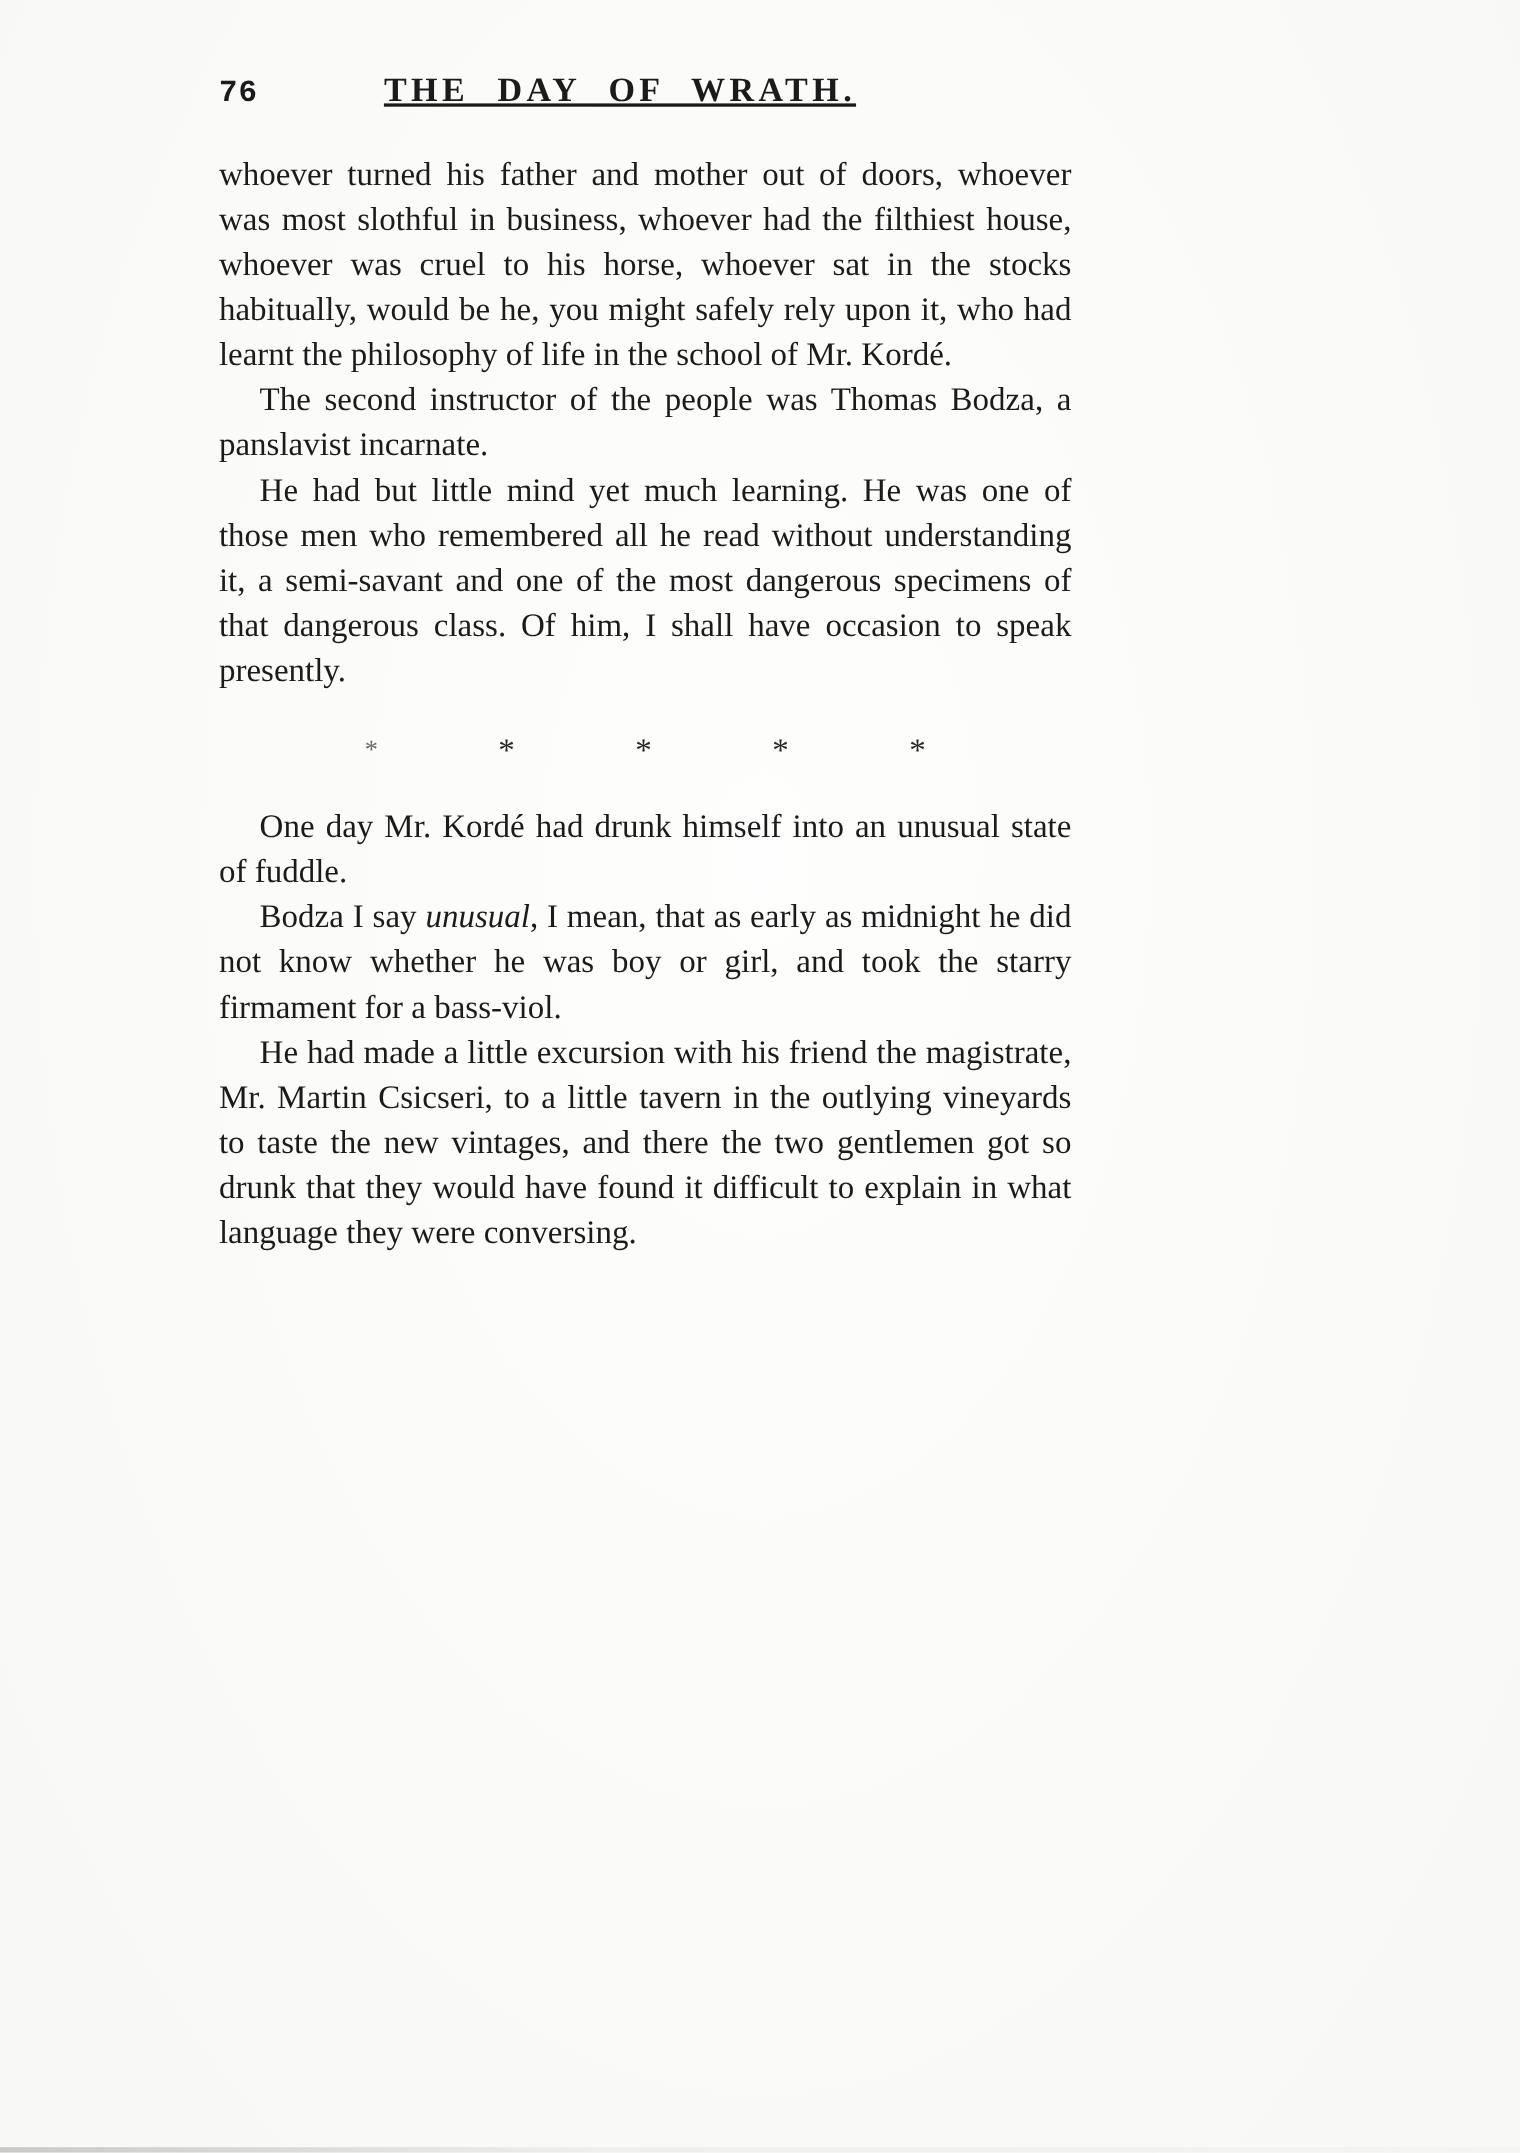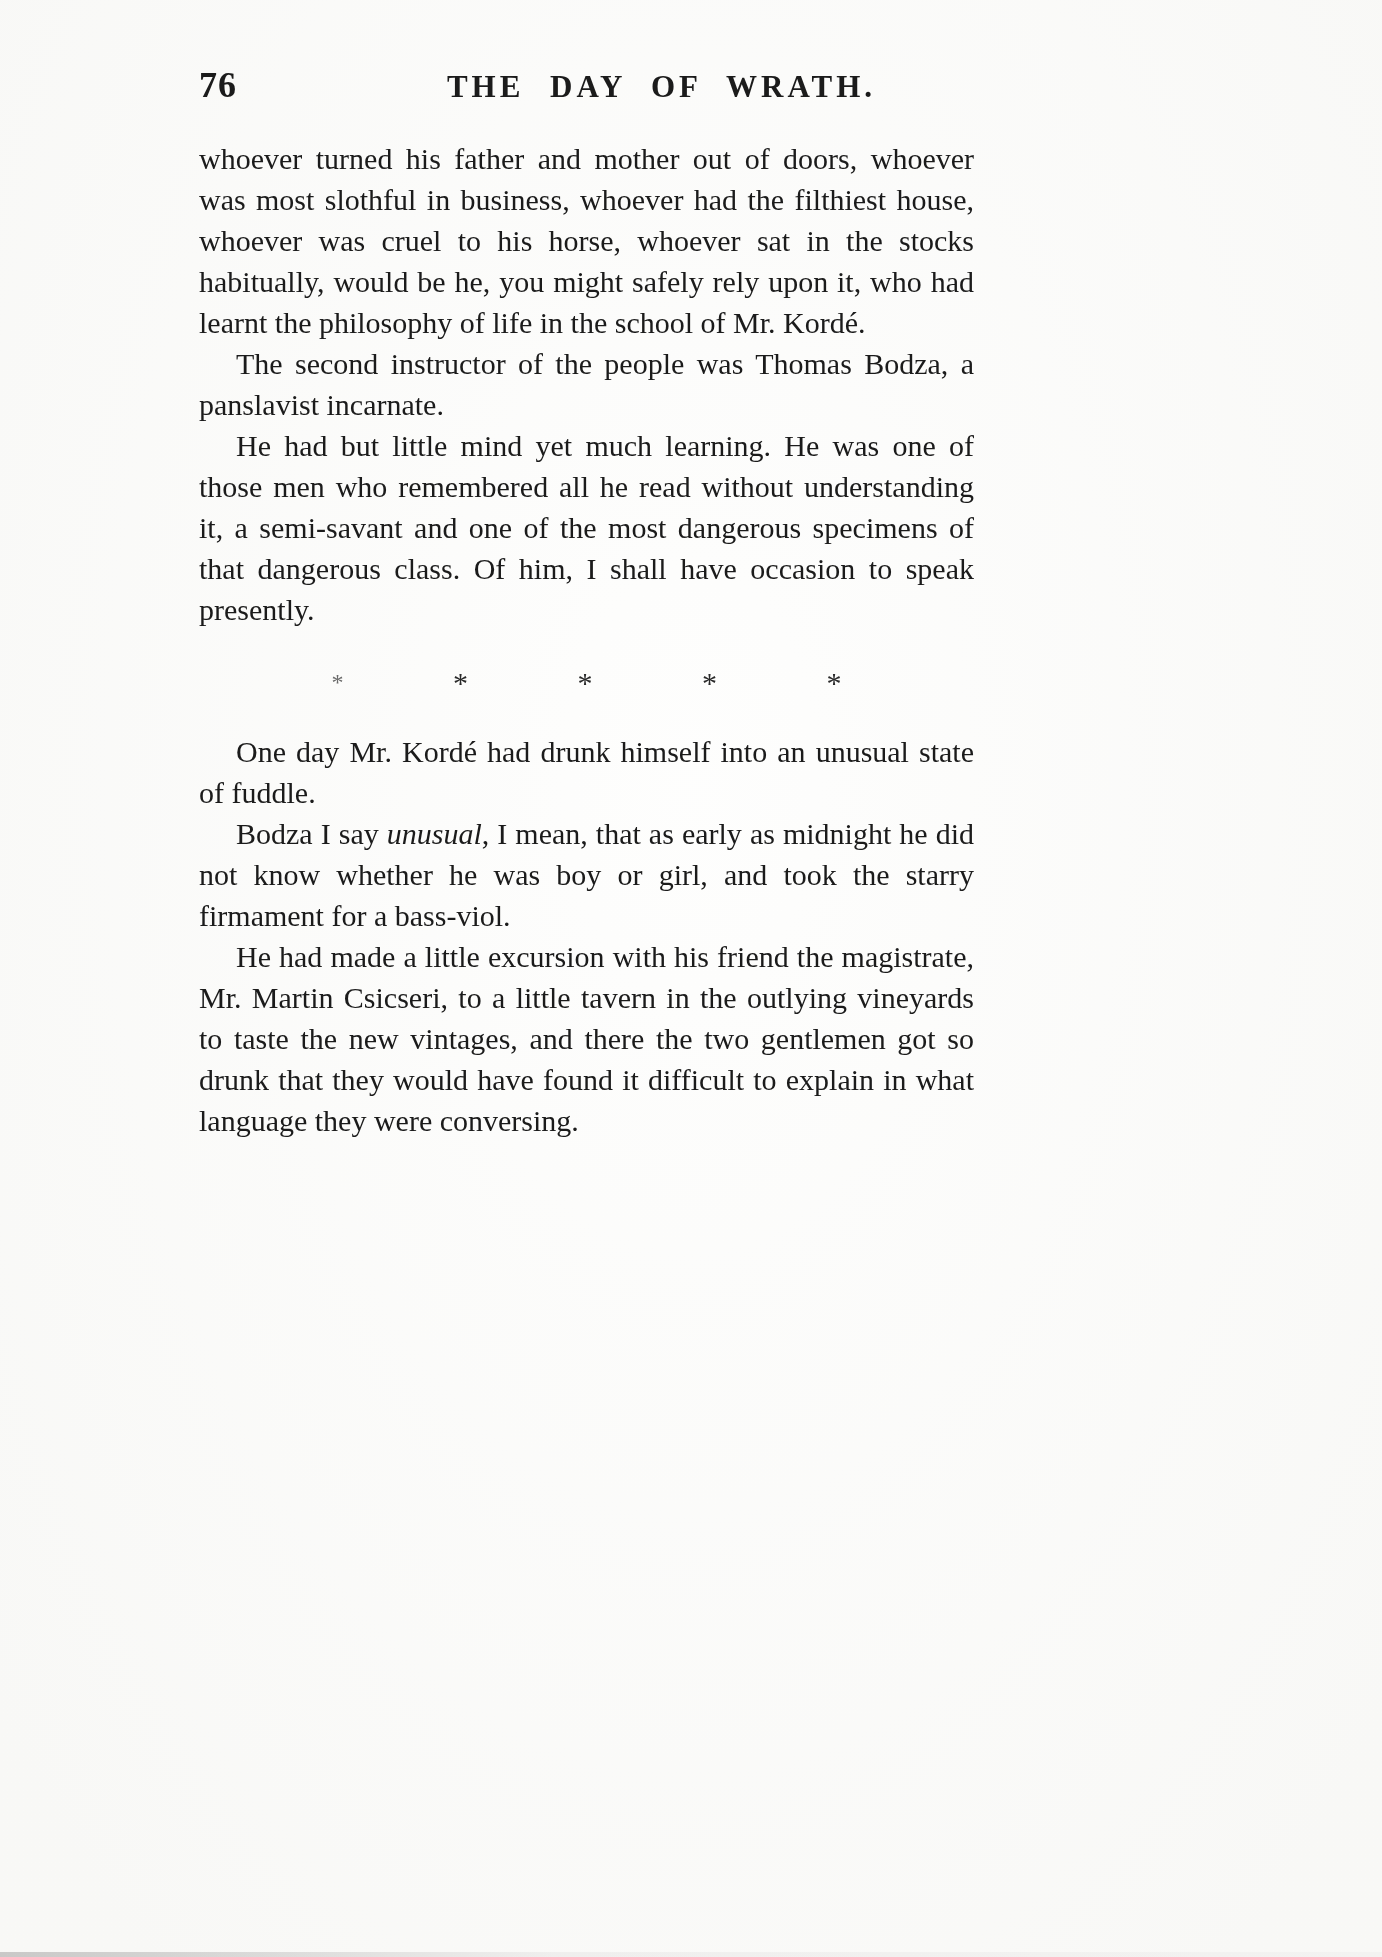--- a/index.html
+++ b/index.html
@@ -24,34 +24,36 @@
   }
   .header-row {
     position: absolute;
     top: 64px;
     left: 199px;
     width: 775px;
     display: flex;
     align-items: baseline;
   }
   .page-number {
-    font-size: 36px;
+    font-size: 28px;
     font-weight: 700;
     letter-spacing: 1px;
     min-width: 90px;
+    font-family: Liberation Mono, monospace;
   }
   .running-title {
     flex: 1;
-    text-align: center;
+    text-align: left;
     font-size: 31px;
     font-weight: 700;
     letter-spacing: 4px;
     word-spacing: 14px;
     padding-left: 60px;
     white-space: nowrap;
+    text-decoration: underline;
   }
   .body-text {
     position: absolute;
     top: 138px;
     left: 199px;
     width: 775px;
     font-size: 30px;
     line-height: 41px;
     text-align: justify;
   }

